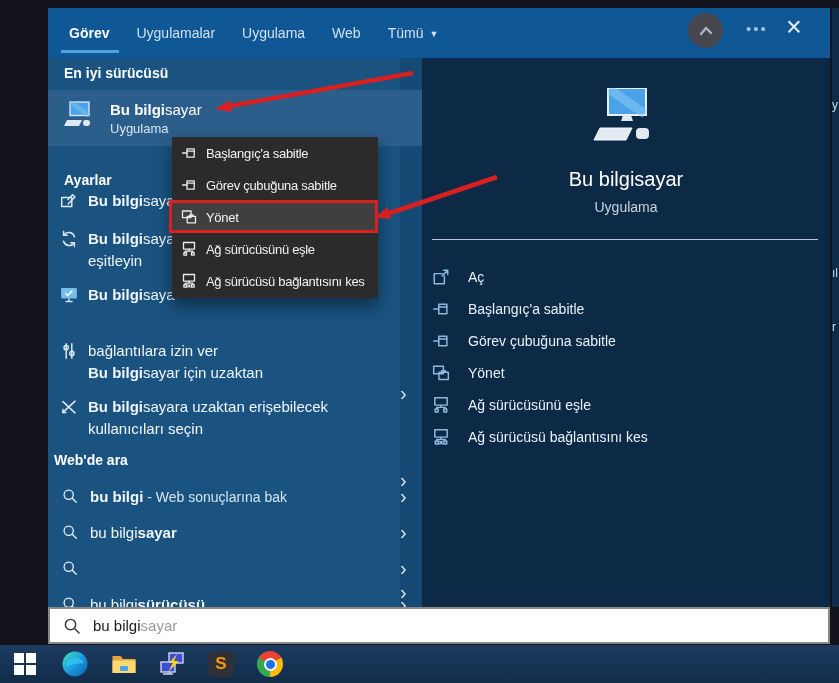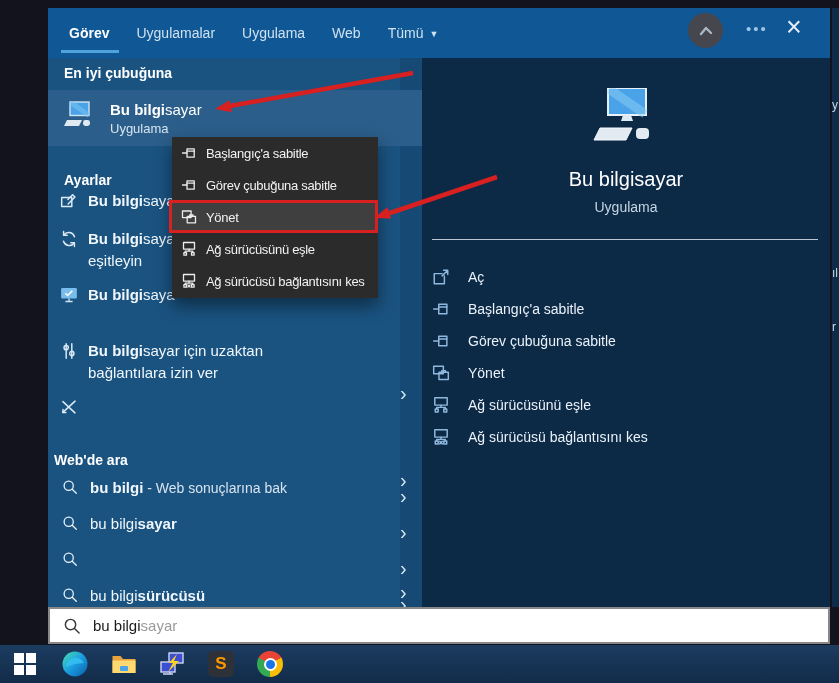--- a/index.html
+++ b/index.html
@@ -32,21 +32,21 @@
              display:flex;align-items:center}
   #bm-icon{margin-left:14px}
   #bm-text{margin-left:14px}
   #bm-title{font-size:15px;color:#fff;white-space:nowrap}
   #bm-sub{font-size:13px;color:#d6e4f0;margin-top:3px}
   
   .srow{position:absolute;left:48px;width:374px;display:flex;align-items:flex-start}
   .srow .ic{width:18px;height:18px;margin-left:12px;margin-top:2px;flex:none;color:#dceaf6}
   .stext{margin-left:10px;font-size:15px;color:#f0f6fb;line-height:22px;white-space:nowrap}
   .chev{position:absolute;left:352px;color:#d8e6f0;font-size:20px;line-height:1}
-  .wrow{position:absolute;left:48px;width:374px;height:34px;display:flex;}
+  .wrow{position:absolute;left:48px;width:374px;height:34px;display:flex;align-items:center}
   .wrow .ic{width:16px;height:16px;margin-left:14px;flex:none;color:#e8f2fa}
   .wtext{margin-left:12px;font-size:15px;color:#f0f6fb;white-space:nowrap}
   .wsub{font-size:14px;color:#d7e4ef}
   
   #ctxmenu{left:172px;top:137px;width:206px;height:161px;background:#2b2b2b;
            z-index:5;box-shadow:0 8px 16px rgba(0,0,0,.45)}
   .mrow{height:32px;display:flex;align-items:center;padding-left:9px}
   .mrow.hl{background:#3f3f3f}
   .mrow .ic{width:16px;height:16px;flex:none;color:#ececec}
   .mlabel{margin-left:9px;font-size:13px;letter-spacing:-0.3px;color:#f2f2f2;white-space:nowrap}
@@ -162,21 +162,21 @@
       <use href="#sy-uparrow"></use>
     </svg>
 </div>
 <div id="dots" class="abs">•••</div>
 <div id="closex" class="abs">×</div>
 
 <div id="leftcol" class="abs"></div>
 <div id="gutter" class="abs"></div>
 <div id="rightcol" class="abs"></div>
 
-<div class="hdr" style="left:64px;top:65px">En iyi çubuğuna</div>
+<div class="hdr" style="left:64px;top:65px">En iyi sürücüsü</div>
 
 <div id="bestmatch" class="abs">
   <span id="bm-icon">
     <svg width="34" height="30" viewBox="0 0 34 30">
       <rect x="8" y="1" width="19" height="13.5" fill="#4aa3e8" stroke="#cfe3f2" stroke-width="1.4"></rect>
       <path d="M8 1 L27 14.5" stroke="#7cc4f2" stroke-width="5" opacity="0.55"></path>
       <polygon points="2,19 17,19 14,25 -1,25" fill="#dfe9f2" transform="translate(3,0)"></polygon>
       <rect x="21" y="19" width="7" height="6" rx="2.4" fill="#dfe9f2"></rect>
     </svg>
   </span>
@@ -227,32 +227,36 @@
   <span class="chev" style="top:298px">›</span>
 </div>
 
 <div class="srow" style="top:340px">
   <span class="ic">
       <svg class="i" width="18" height="18">
         <use href="#sy-sliders"></use>
       </svg>
     </span>
   <div class="stext">
+    <div>bağlantılara izin ver</div>
     <div><span class="b">Bu bilgi</span><span>sayar için uzaktan</span></div>
-    <div>bağlantılara izin ver</div>
   </div>
 
 </div>
 
 <div class="srow" style="top:396px">
   <span class="ic">
       <svg class="i" width="18" height="18">
         <use href="#sy-xusers"></use>
       </svg>
     </span>
+  <div class="stext">
+    <div><span class="b">Bu bilgi</span><span>sayara uzaktan erişebilecek</span></div>
+    <div>kullanıcıları seçin</div>
+  </div>
 
 </div>
 
 <div class="hdr" style="left:54px;top:452px">Web'de ara</div>
 
 <div class="wrow" style="top:479px">
   <span class="ic">
       <svg class="i" width="16" height="16">
         <use href="#sy-search"></use>
       </svg>

